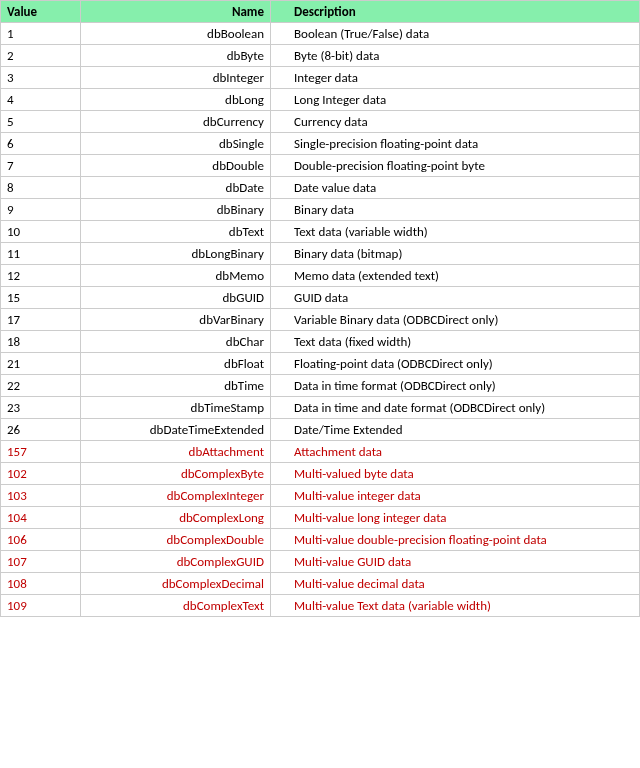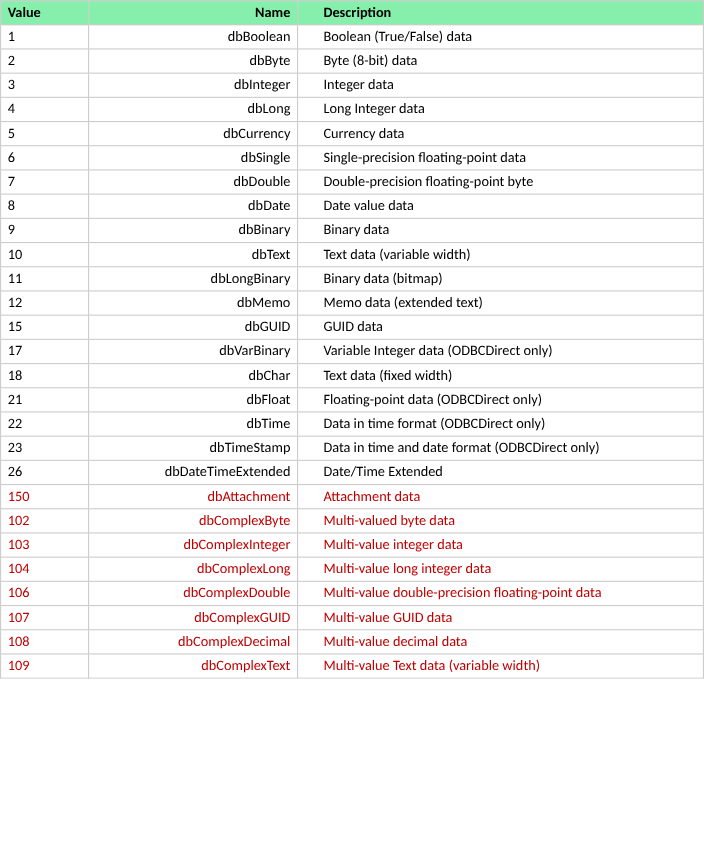--- a/index.html
+++ b/index.html
@@ -103,21 +103,21 @@
         <td class="col-desc">Memo data (extended text)</td>
       </tr>
       <tr>
         <td class="col-value">15</td>
         <td class="col-name">dbGUID</td>
         <td class="col-desc">GUID data</td>
       </tr>
       <tr>
         <td class="col-value">17</td>
         <td class="col-name">dbVarBinary</td>
-        <td class="col-desc">Variable Integer data (ODBCDirect only)</td>
+        <td class="col-desc">Variable Binary data (ODBCDirect only)</td>
       </tr>
       <tr>
         <td class="col-value">18</td>
         <td class="col-name">dbChar</td>
         <td class="col-desc">Text data (fixed width)</td>
       </tr>
       <tr>
         <td class="col-value">21</td>
         <td class="col-name">dbFloat</td>
         <td class="col-desc">Floating-point data (ODBCDirect only)</td>
@@ -131,21 +131,21 @@
         <td class="col-value">23</td>
         <td class="col-name">dbTimeStamp</td>
         <td class="col-desc">Data in time and date format (ODBCDirect only)</td>
       </tr>
       <tr>
         <td class="col-value">26</td>
         <td class="col-name">dbDateTimeExtended</td>
         <td class="col-desc">Date/Time Extended</td>
       </tr>
       <tr class="red">
-        <td class="col-value">150</td>
+        <td class="col-value">157</td>
         <td class="col-name">dbAttachment</td>
         <td class="col-desc">Attachment data</td>
       </tr>
       <tr class="red">
         <td class="col-value">102</td>
         <td class="col-name">dbComplexByte</td>
         <td class="col-desc">Multi-valued byte data</td>
       </tr>
       <tr class="red">
         <td class="col-value">103</td>

